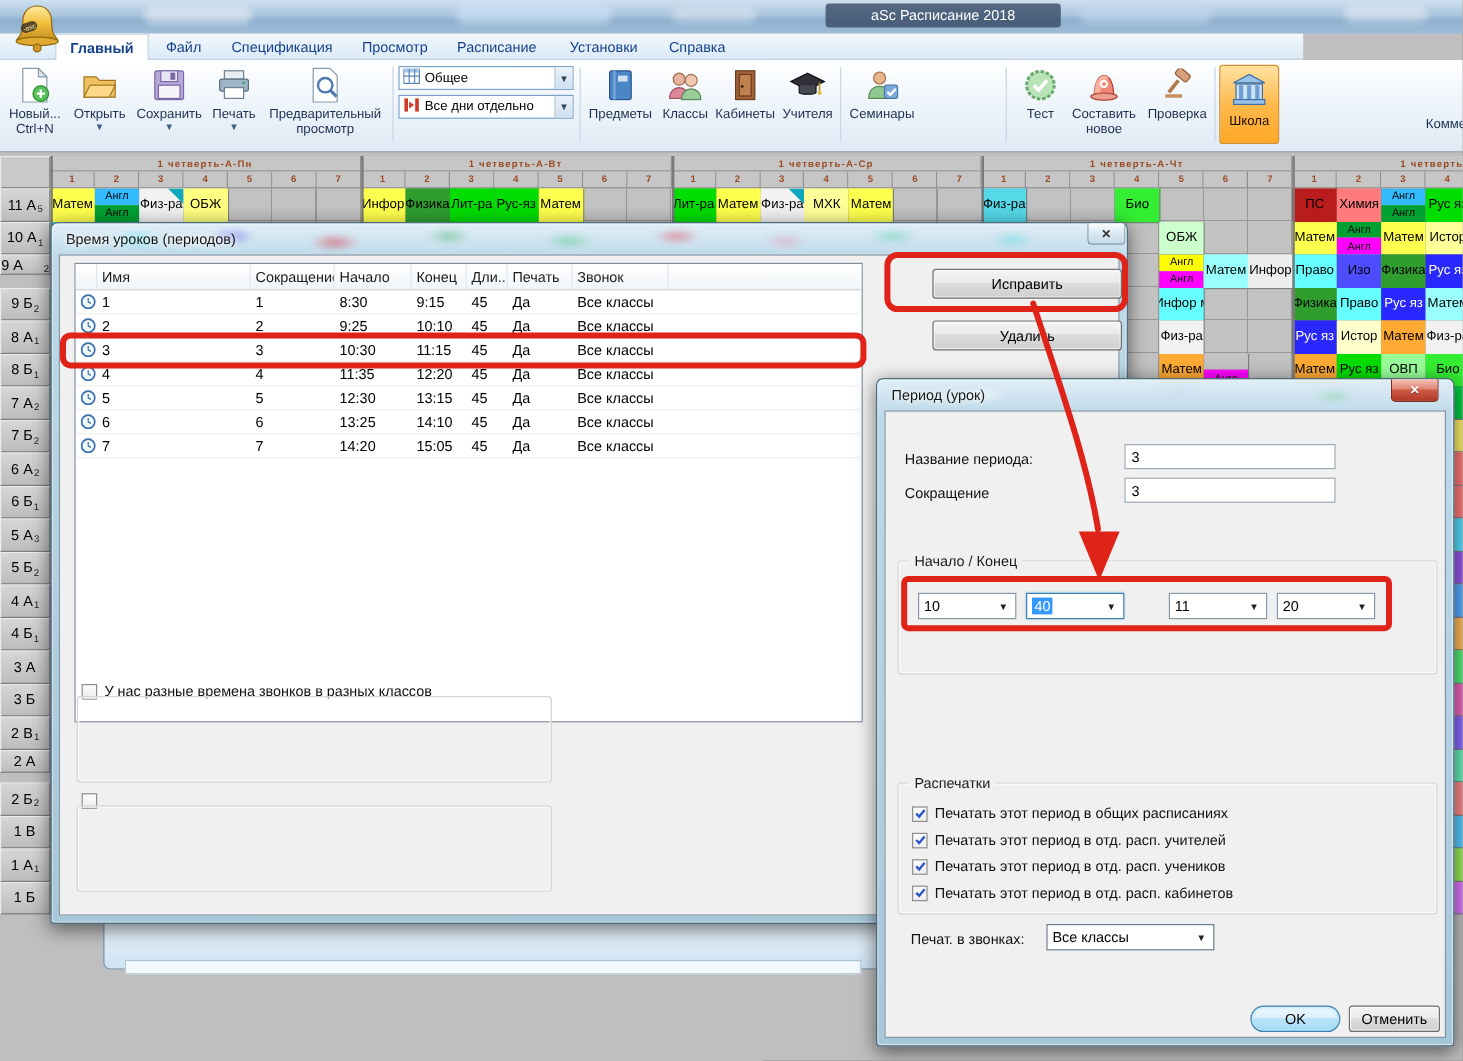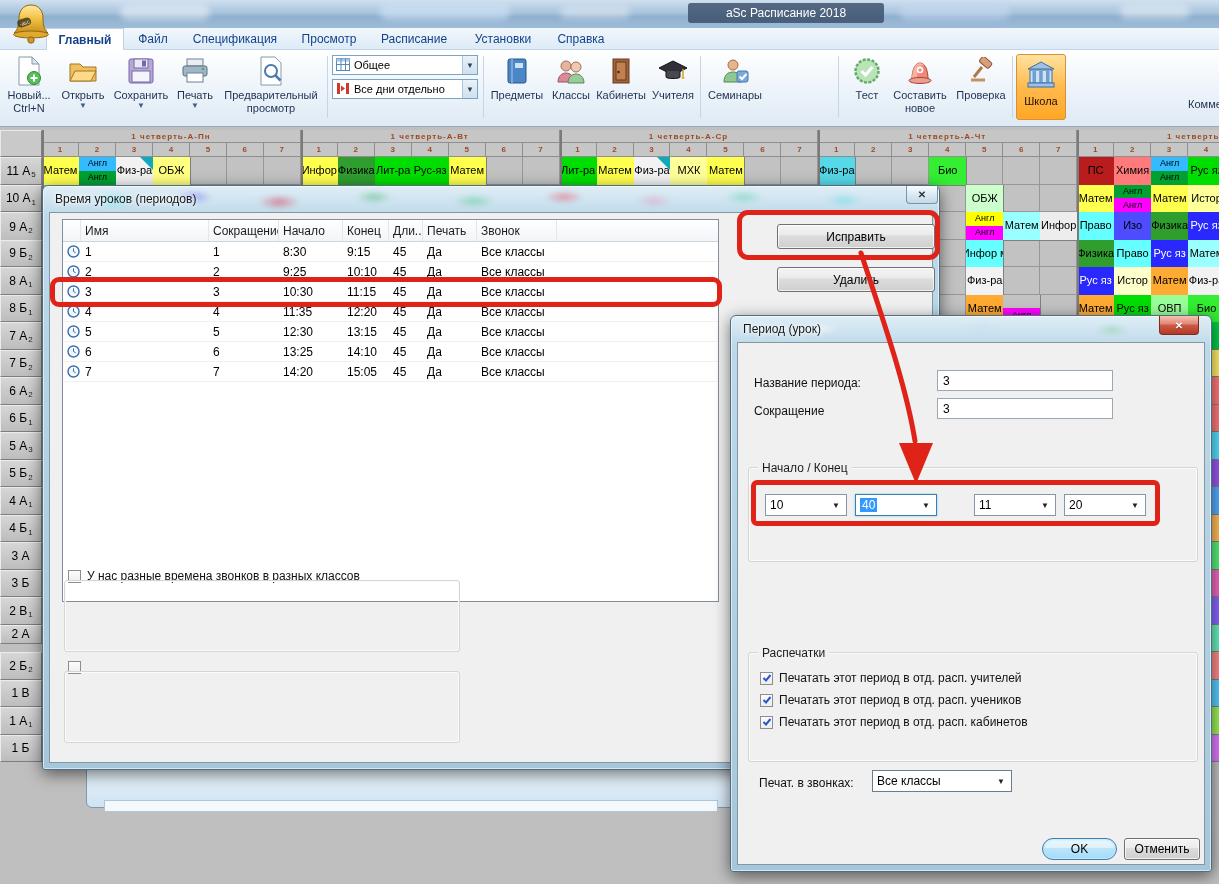--- a/index.html
+++ b/index.html
@@ -11,21 +11,21 @@
   
   .titlebar{position:absolute;left:0;top:0;width:1219px;height:28px;
     background:linear-gradient(180deg,#cfe0ef,#a9c4de 45%,#8fb0cf 60%,#9dbcd8);}
   .tblob{position:absolute;border-radius:8px;filter:blur(3px);}
   .titlechip{position:absolute;left:688px;top:3px;width:196px;height:20px;border-radius:3px;
     background:rgba(52,72,100,.78);color:#fff;display:flex;align-items:center;justify-content:center;
     font-size:12px;filter:none;}
   .belllogo{position:absolute;left:8px;top:1px;z-index:3;}
 
   
-  .tabsrow{position:absolute;left:0;top:28px;width:1219px;height:22px;
+  .tabsrow{position:absolute;left:0;top:28px;width:1086px;height:22px;
     background:linear-gradient(180deg,#f2f7fc,#dcebf7);border-bottom:1px solid #c3d5e6;}
   .rtab{position:absolute;top:0;height:22px;display:flex;align-items:center;justify-content:center;
     color:#15428b;font-size:12px;}
   .rtab.active{background:#ffffff;border:1px solid #c0d2e2;border-bottom:none;font-weight:bold;}
 
   
   .ribbon{position:absolute;left:0;top:50px;width:1219px;height:77px;
     background:linear-gradient(180deg,#ffffff,#ecf3fa 55%,#dfeaf4);border-bottom:1px solid #95a9bd;}
   .ritem{position:absolute;top:3px;height:72px;display:flex;flex-direction:column;align-items:center;
     font-size:11px;color:#1e3050;text-align:center;line-height:1.15;}
@@ -420,21 +420,21 @@
       <div class="colnum" style="left: 1151.1px; top: 16px; width: 36.97px; height: 14px;">3</div>
       <div class="colnum" style="left: 1188.07px; top: 16px; width: 36.97px; height: 14px;">4</div>
       <div class="rowlbl" style="left: 0px; top: 30px; width: 42px; height: 27.5px;">
         <span class="rl">11 А</span>
         <span class="rsub">5</span>
       </div>
       <div class="rowlbl" style="left: 0px; top: 57.5px; width: 42px; height: 27.5px;">
         <span class="rl">10 А</span>
         <span class="rsub">1</span>
       </div>
-      <div class="rowlbl" style="left: 0px; top: 85px; width: 42px; height: 29px;">
+      <div class="rowlbl" style="left: 0px; top: 85px; width: 42px; height: 17px; justify-content: space-between;">
         <span class="rl">9 А</span>
         <span class="rsub">2</span>
       </div>
       <div class="rowlbl" style="left: 0px; top: 112.5px; width: 42px; height: 27.5px;">
         <span class="rl">9 Б</span>
         <span class="rsub">2</span>
       </div>
       <div class="rowlbl" style="left: 0px; top: 140px; width: 42px; height: 27.5px;">
         <span class="rl">8 А</span>
         <span class="rsub">1</span>
@@ -803,20 +803,28 @@
 
       <span class="legend" style="left:20px;top:303px">Распечатки</span>
       <div class="groupbox" style="left:10px;top:309px;width:450px;height:110px"></div>
       <div id="print-options" style="position:absolute;left:22px;top:324px">
           <div class="cbrow">
             <span class="cb">
               <svg viewBox="0 0 10 10" width="10" height="10">
                 <path d="M1.5 5 L4 7.5 L8.5 2" stroke="#2b57c8" stroke-width="2" fill="none"></path>
               </svg>
             </span>
+            <span>Печатать этот период в общих расписаниях</span>
+          </div>
+          <div class="cbrow">
+            <span class="cb">
+              <svg viewBox="0 0 10 10" width="10" height="10">
+                <path d="M1.5 5 L4 7.5 L8.5 2" stroke="#2b57c8" stroke-width="2" fill="none"></path>
+              </svg>
+            </span>
             <span>Печатать этот период в отд. расп. учителей</span>
           </div>
           <div class="cbrow">
             <span class="cb">
               <svg viewBox="0 0 10 10" width="10" height="10">
                 <path d="M1.5 5 L4 7.5 L8.5 2" stroke="#2b57c8" stroke-width="2" fill="none"></path>
               </svg>
             </span>
             <span>Печатать этот период в отд. расп. учеников</span>
           </div>

